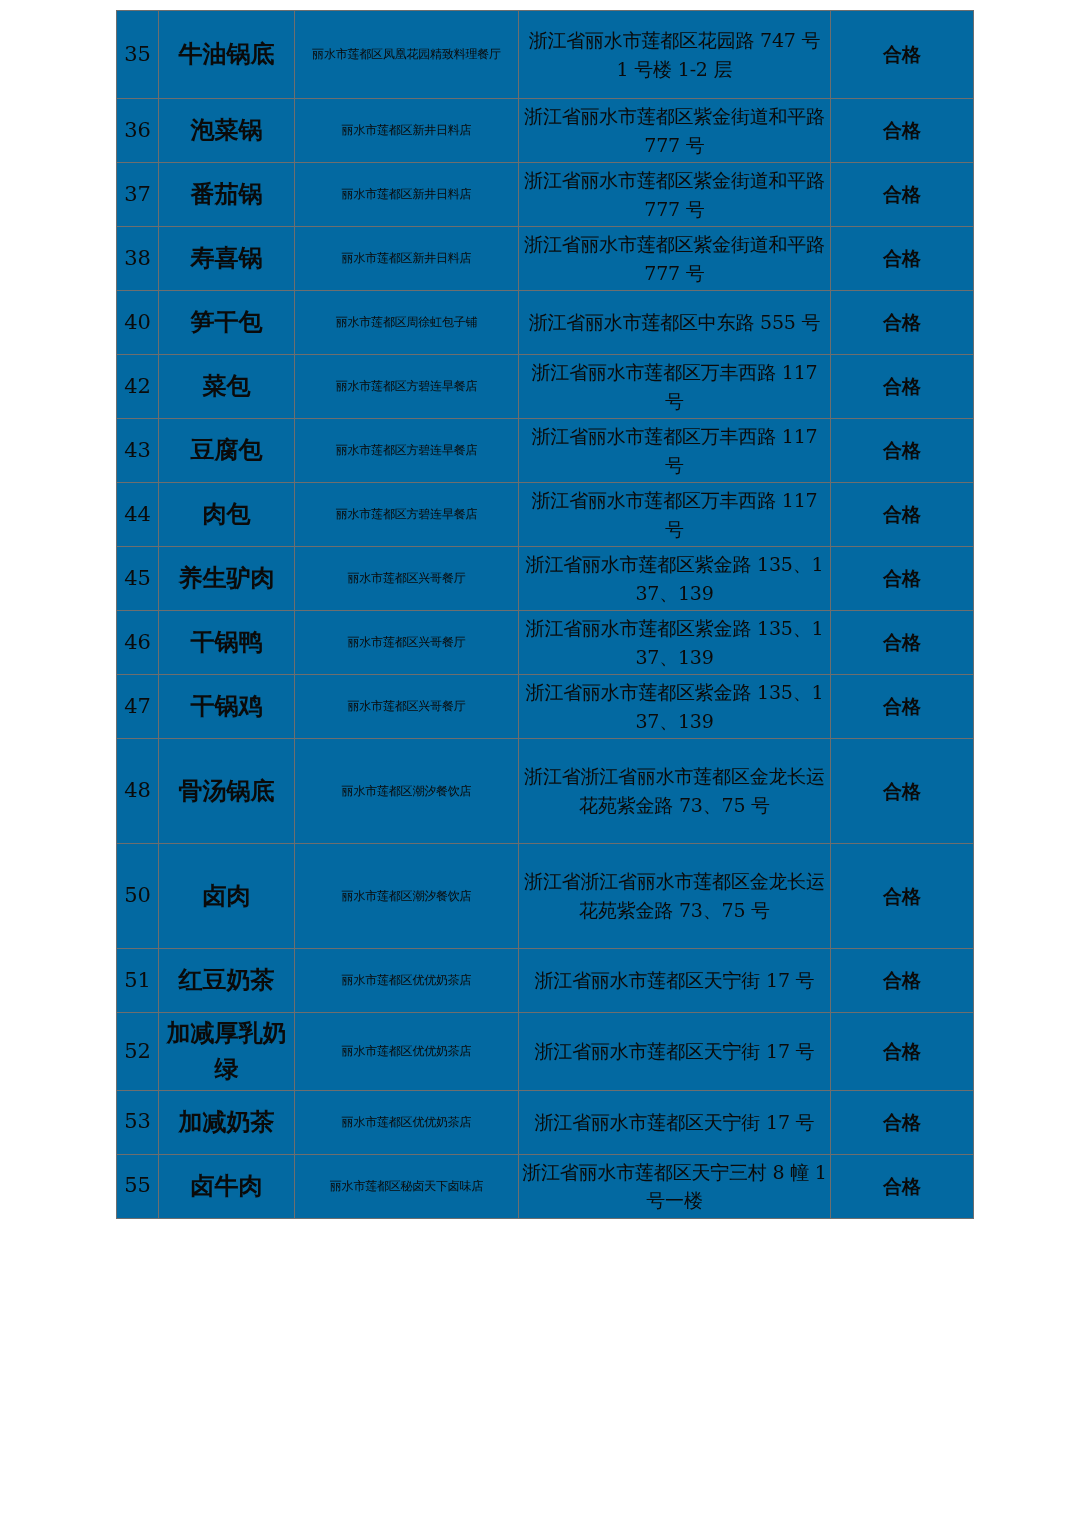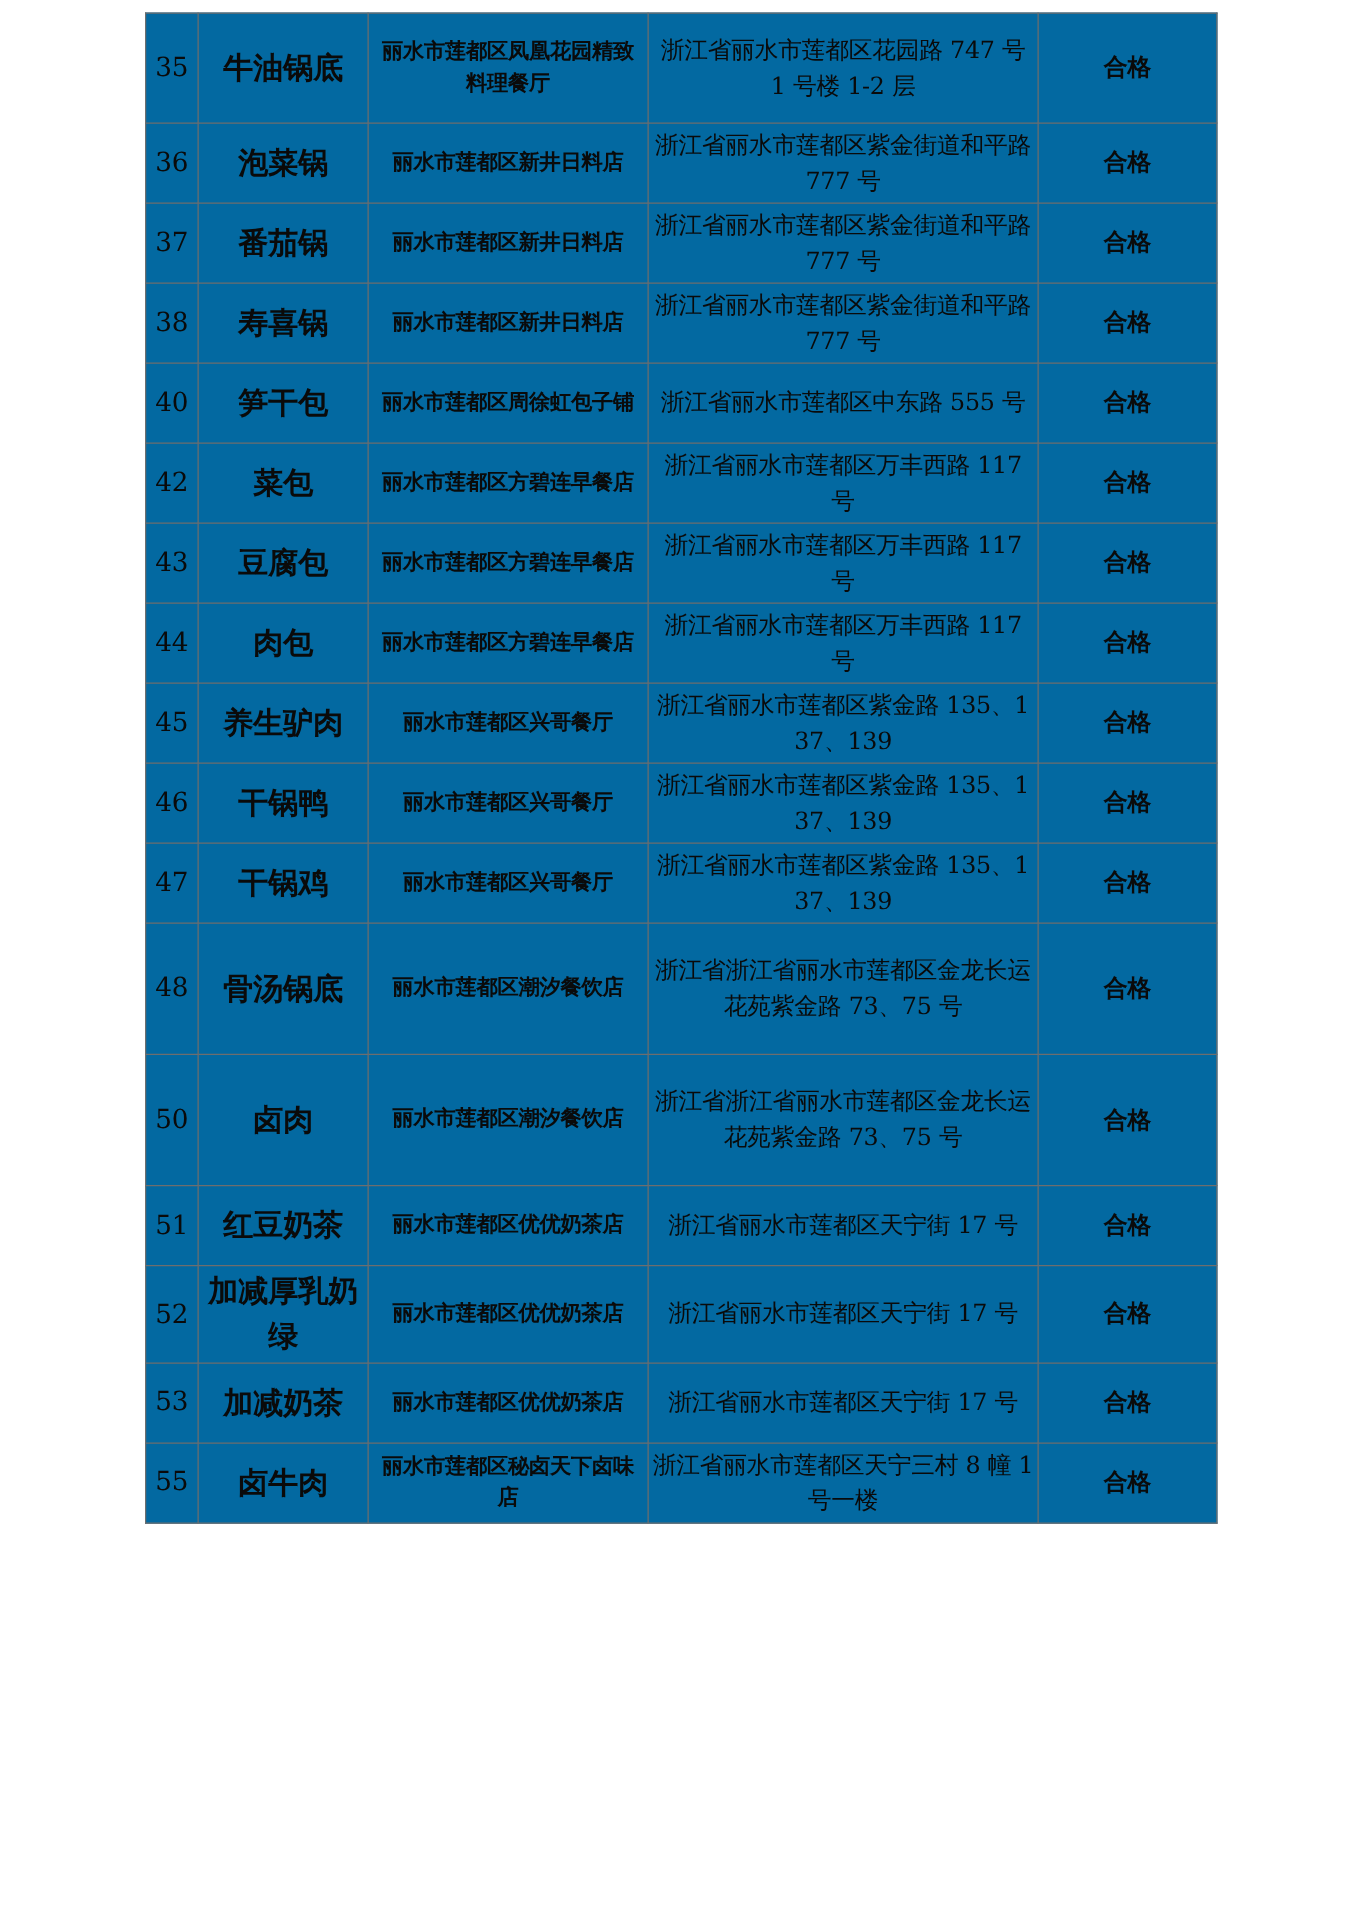--- a/index.html
+++ b/index.html
@@ -58,22 +58,22 @@
   td.cell-index {
     font-size: 21px;
     font-family: "DejaVu Serif", "Liberation Serif", serif;
     letter-spacing: 0px;
   }
   td.cell-name {
     font-size: 24px;
     font-weight: 700;
   }
   td.cell-estab {
-    font-size: 17px;
-    font-weight: 700;
+    font-size: 12px;
+    font-weight: 400;
     letter-spacing: -0.2px;
   }
   td.cell-addr {
     font-size: 19px;
     font-weight: 400;
     letter-spacing: -0.2px;
   }
   td.cell-result {
     font-size: 19px;
     font-weight: 700;

